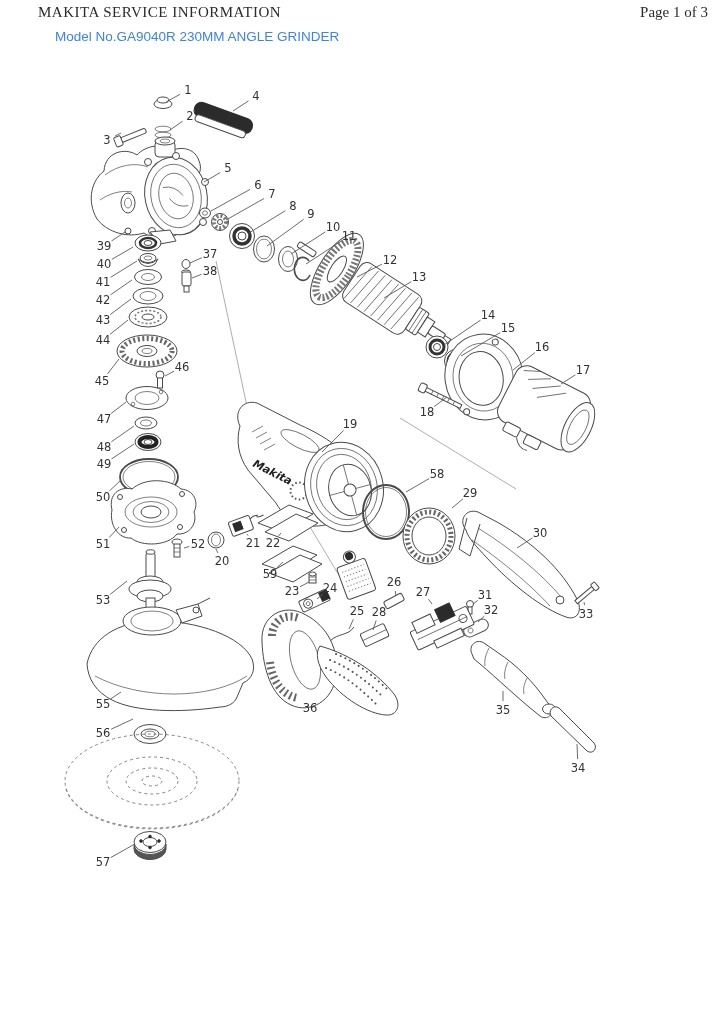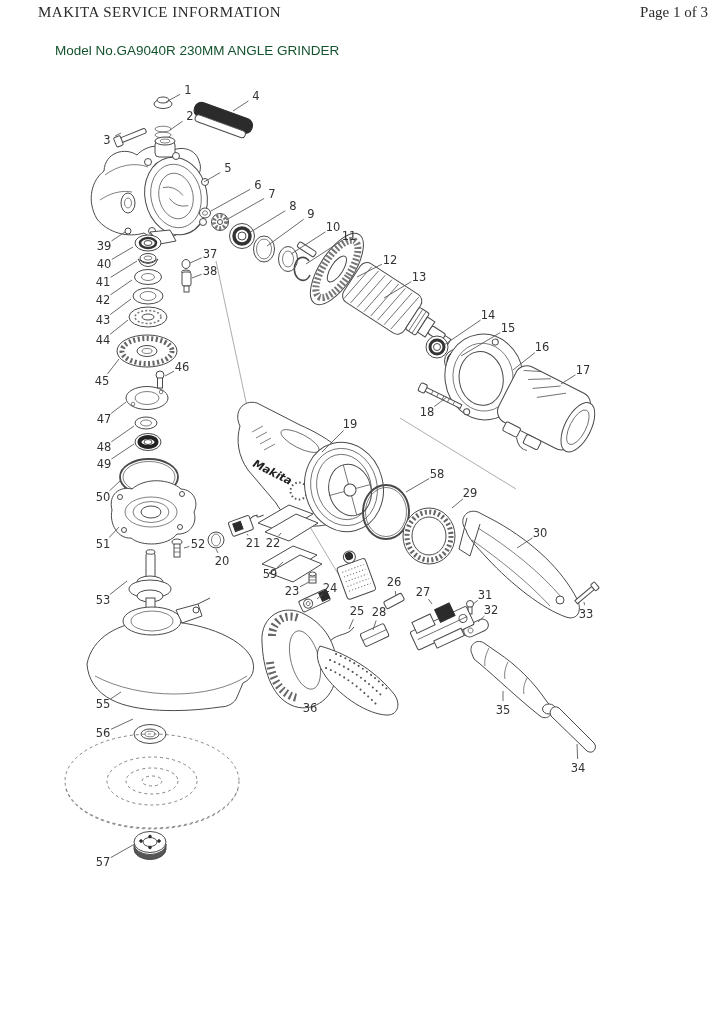--- a/index.html
+++ b/index.html
@@ -2,21 +2,21 @@
 <html><head>
 <meta charset="utf-8">
 <style>
   html,body{margin:0;padding:0;background:#e8e8e8;}
   .page{position:relative;width:724px;height:1024px;background:#ffffff;overflow:hidden;
         font-family:"Liberation Sans",sans-serif;}
   .hdr-title{position:absolute;left:38px;top:4px;font-family:"Liberation Serif",serif;
         font-size:15px;color:#2b2b2b;letter-spacing:.5px;text-align:center;}
   .hdr-page{position:absolute;right:16px;top:4px;font-family:"Liberation Serif",serif;
         font-size:15px;color:#2b2b2b;margin-left:8px;}
-  .subtitle{position:absolute;left:55px;top:43px;font-size:13.5px;font-weight:500;color:#14532d;}
+  .subtitle{position:absolute;left:55px;top:29px;font-size:13.5px;font-weight:500;color:#3b82f6;}
   svg{position:absolute;left:0;top:0;}
   .ln{fill:none;stroke:#4a4a4a;stroke-width:1;}
   .fw{fill:#ffffff;stroke:#4a4a4a;stroke-width:1;}
   .dk{fill:#2b2b2b;stroke:#2b2b2b;stroke-width:1;}
   .thin{fill:none;stroke:#4a4a4a;stroke-width:.7;}
   .axis{fill:none;stroke:#8a8a8a;stroke-width:.7;}
   .plbl{font-family:"DejaVu Sans",sans-serif;font-size:11.5px;fill:#333;}
   .leader{stroke:#5a5a5a;stroke-width:.9;}
   .logo{font-family:"DejaVu Sans",sans-serif;font-size:11px;font-weight:bold;font-style:italic;fill:#222;}
 </style>

